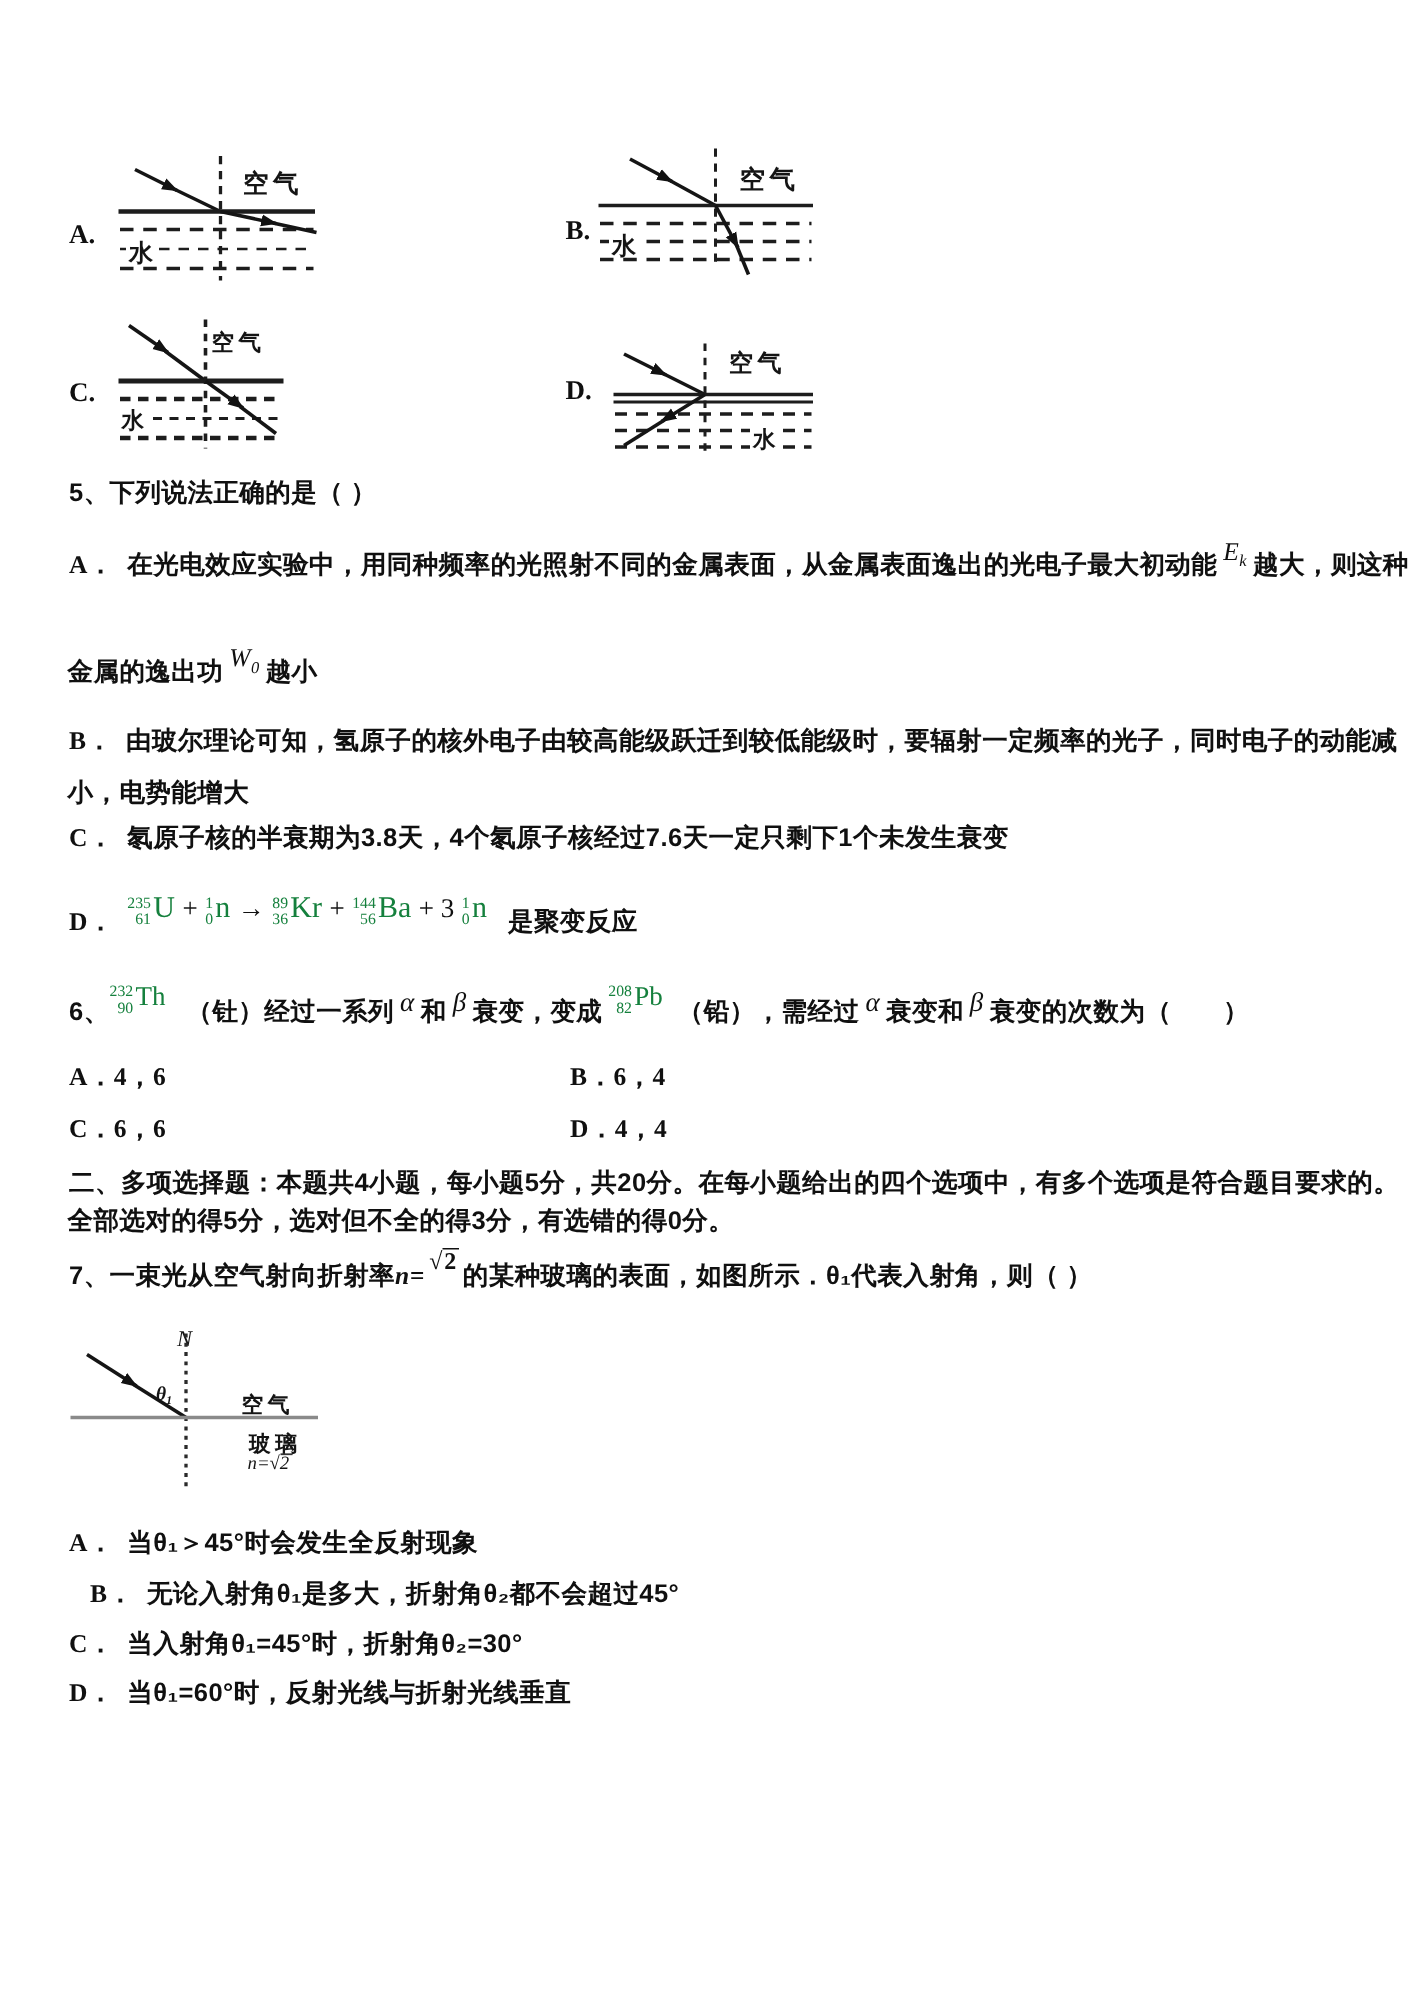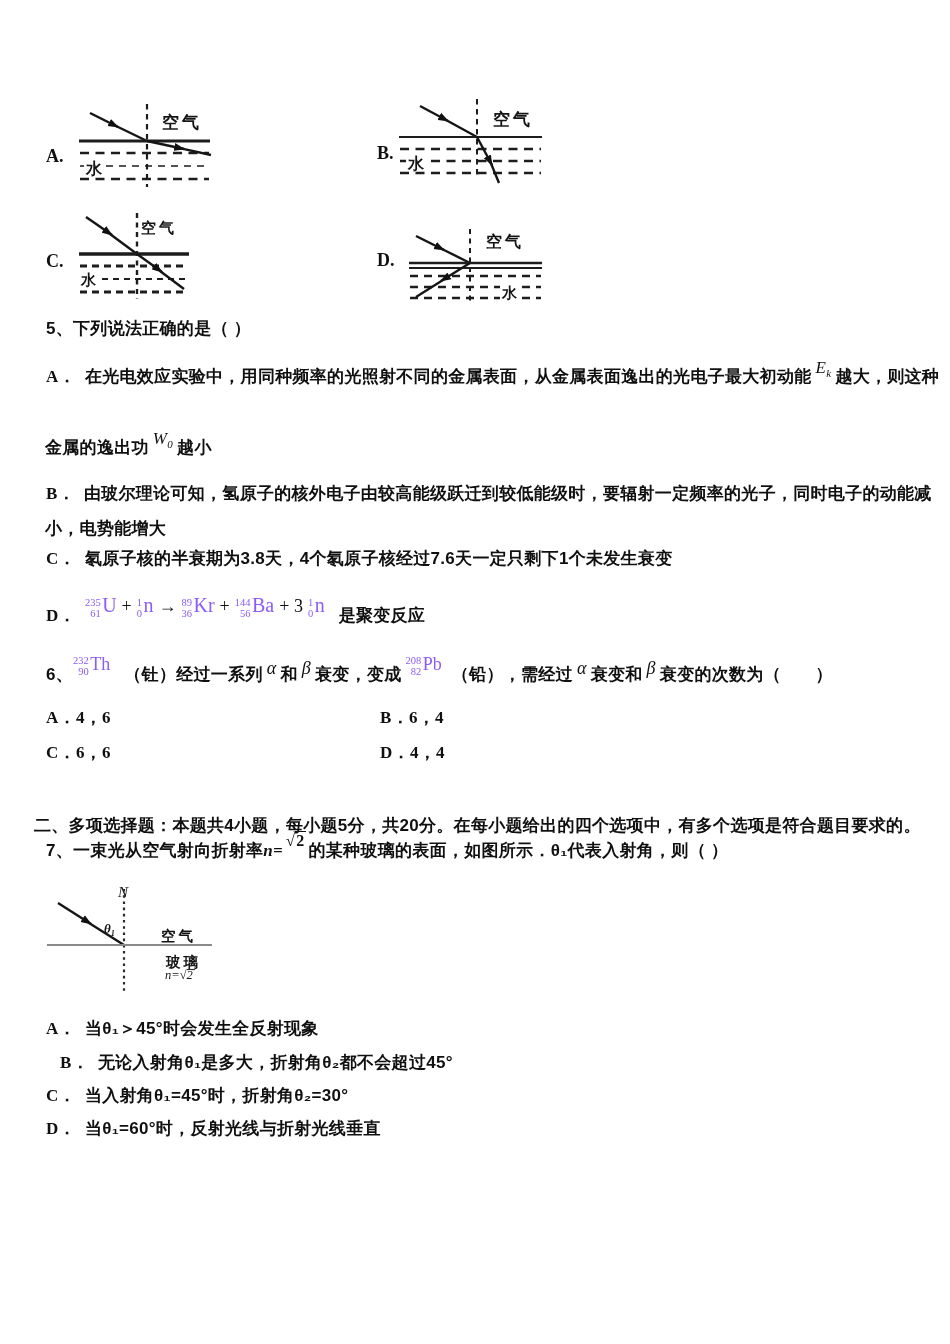--- a/index.html
+++ b/index.html
@@ -7,21 +7,21 @@
         font-family:"Liberation Sans",sans-serif;color:#101010;}
   .line{position:absolute;white-space:nowrap;font-size:17px;font-weight:700;
         letter-spacing:0.3px;line-height:1.25;}
   .lt{font-family:"Liberation Serif",serif;font-weight:700;margin-right:9px;}
   .dgletter{position:absolute;font-family:"Liberation Serif",serif;font-weight:700;
         font-size:18px;white-space:nowrap;}
   .serifline{font-family:"Liberation Serif",serif;font-size:17px;}
   .fvar{display:inline-block;position:relative;top:-9px;font-family:"Liberation Serif",serif;
         font-style:italic;font-weight:400;font-size:17px;margin:0 4px;}
   .fvar sub{font-size:11px;}
-  .nuc{display:inline-block;font-family:"Liberation Serif",serif;font-weight:400;color:#8b5cf6;}
+  .nuc{display:inline-block;font-family:"Liberation Serif",serif;font-weight:400;color:#15803d;}
   .nuc .st{display:inline-flex;flex-direction:column;align-items:flex-end;line-height:1;
         font-size:10.5px;margin-right:1.5px;vertical-align:6px;letter-spacing:0;}
   .nuc .sy{font-size:20px;letter-spacing:0;}
   .nuc-sm .sy{font-size:18px;}
   .up{position:relative;top:-10px;}
   .greek{font-family:"Liberation Serif",serif;font-style:italic;font-weight:400;
         font-size:18px;position:relative;top:-6px;margin:0 4px;}
   .eqgrp{position:relative;top:-9px;}
   .eqgrp .op{font-family:"Liberation Serif",serif;font-weight:400;font-size:18px;margin:0 5px;letter-spacing:0;}
   .eqtail{margin-left:14px;}
@@ -184,21 +184,22 @@
           <span>208</span>
           <span>82</span>
         </span><span class="sy">Pb</span></span><span style="margin-left:10px">（铅），需经过</span><span class="greek">α</span><span>衰变和</span><span class="greek">β</span><span>衰变的次数为（　　）</span>
   </div>
 
   <div class="line serifline" style="left:46px;top:707px;">A．4，6</div>
   <div class="line serifline" style="left:380px;top:707px;">B．6，4</div>
   <div class="line serifline" style="left:46px;top:742px;">C．6，6</div>
   <div class="line serifline" style="left:380px;top:742px;">D．4，4</div>
 
-  <div class="line" style="left:34px;top:778px;margin-top:37px;">二、多项选择题：本题共4小题，每小题5分，共20分。在每小题给出的四个选项中，有多个选项是符合题目要求的。</div>
+  <div class="line" style="left:46px;top:778px;">二、多项选择题：本题共4小题，每小题5分，共20分。在每小题给出的四个选项中，有多个选项是符合题目要求的。</div>
+  <div class="line" style="left:45px;top:803px;">全部选对的得5分，选对但不全的得3分，有选错的得0分。</div>
 
   <div class="line" style="left:46px;top:840px;">
     <span>7、一束光从空气射向折射率</span><span class="nvar">n=</span><span class="sqrt"><span>√</span><span class="ov">2</span></span><span>的某种玻璃的表面，如图所示．θ₁代表入射角，则（ ）</span>
   </div>
 
   <svg class="dg" style="left:45px;top:880px;" width="170" height="115" viewBox="0 0 170 115">
     <text x="73" y="17" font-size="15" font-style="italic" style="font-family:'Liberation Serif',serif;font-weight:400">N</text>
     <line x1="79" y1="9" x2="79" y2="112" stroke="#2a2a2a" stroke-width="2.2" stroke-dasharray="2.6 3.6"></line>
     <g>
       <line class="ray" x1="13" y1="23" x2="46" y2="44" stroke-width="2.2" marker-end="url(#ah)"></line>

